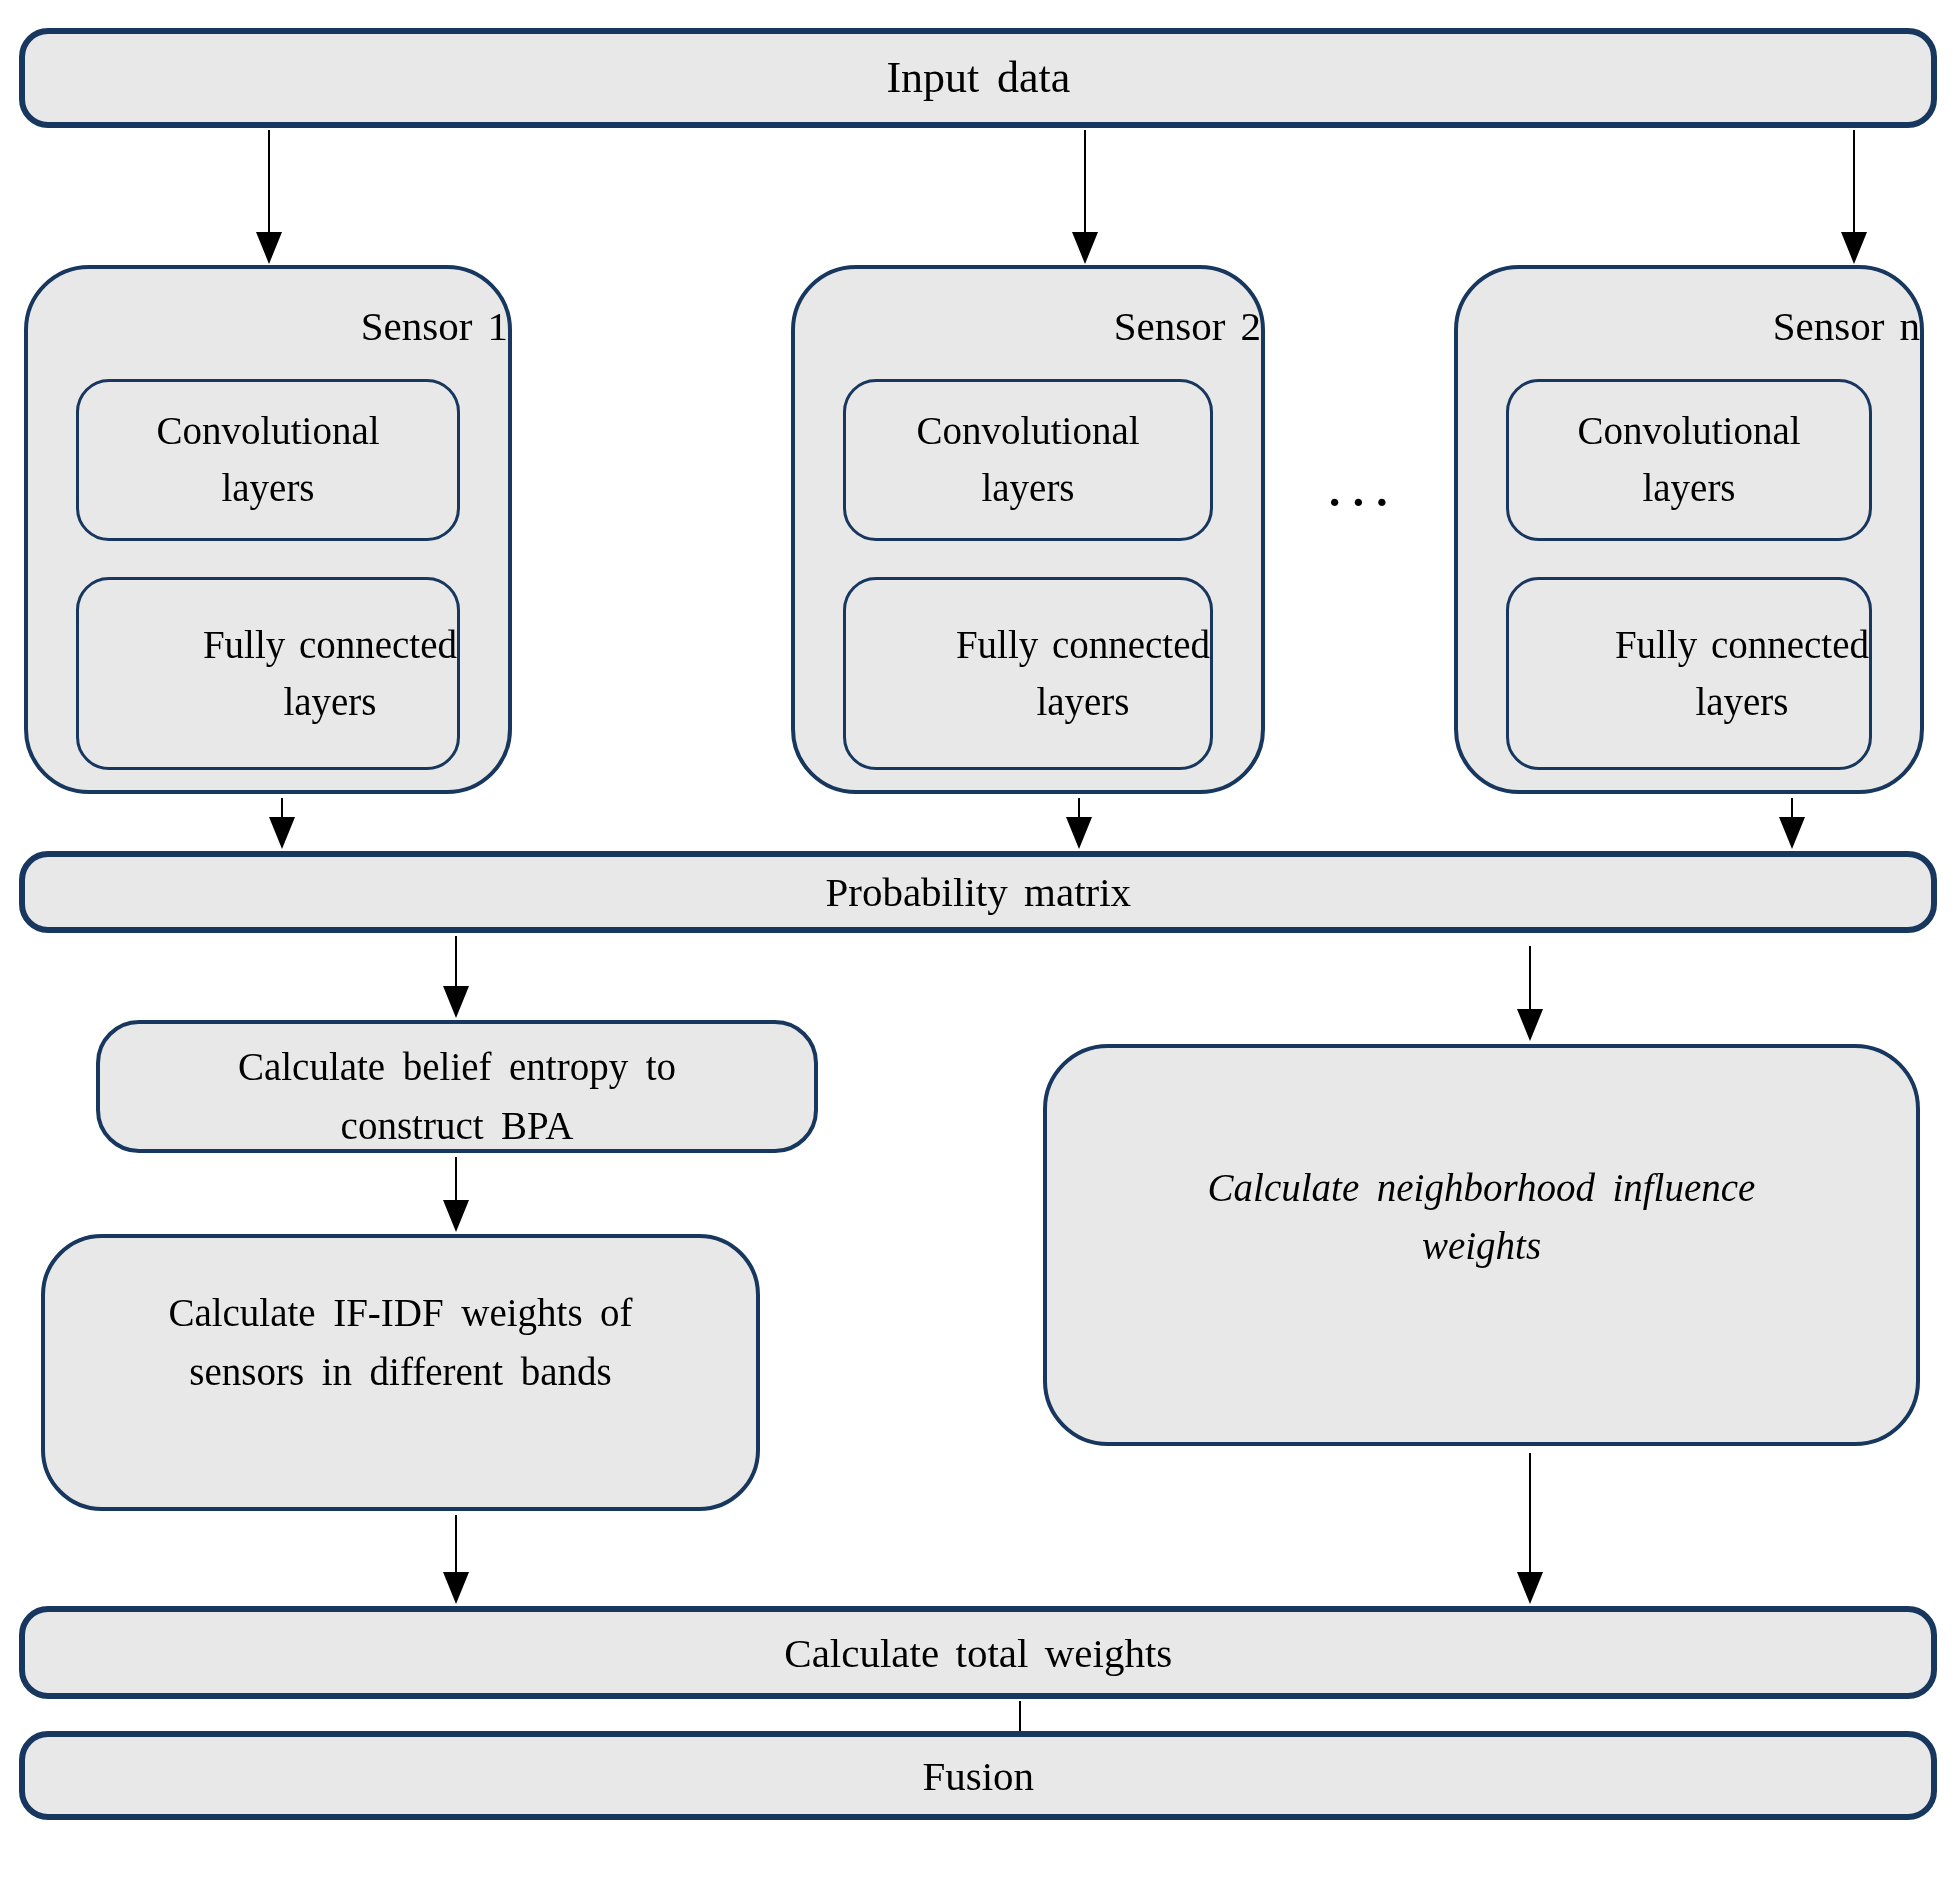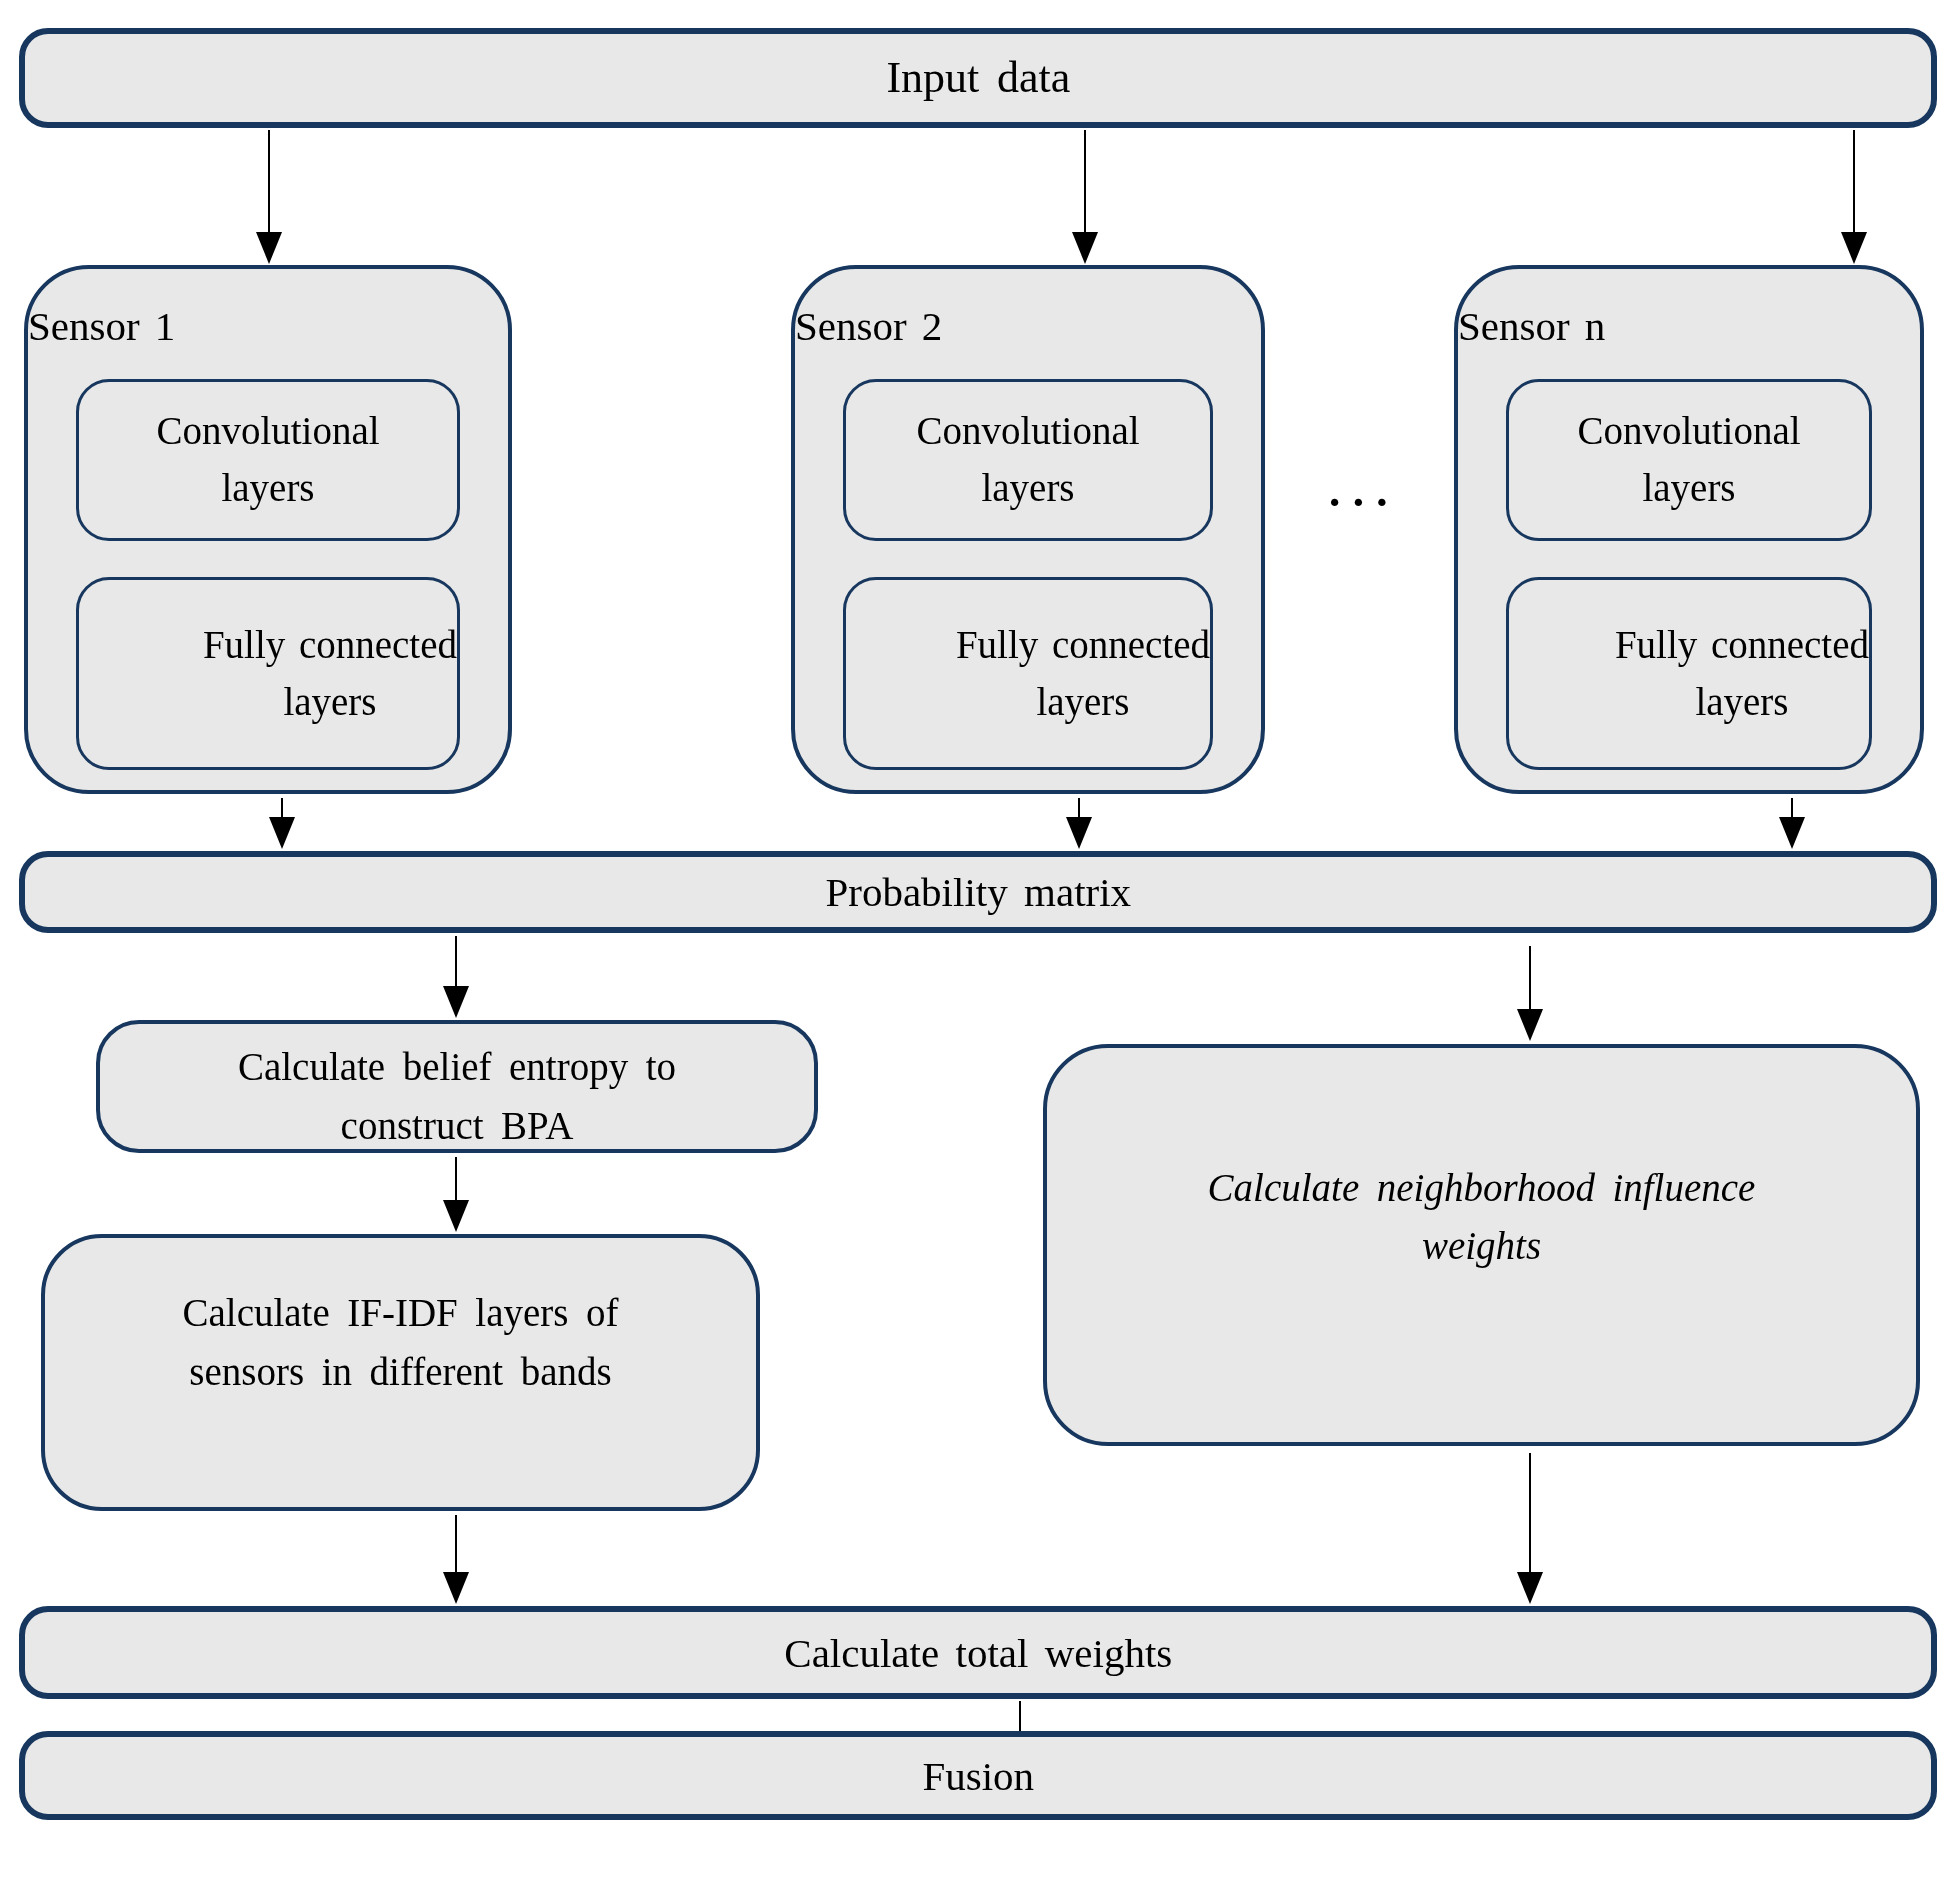--- a/index.html
+++ b/index.html
@@ -22,21 +22,21 @@
   }
   .bar .label{font-size:41px;word-spacing:0.15em;}
 
   .sensor{
     position:absolute;top:265px;height:521px;
     background:var(--box-fill);
     border:4.8px solid var(--box-border);
     border-radius:65px;
   }
   .sensor-title{
-    margin-top:33px;text-align:left;font-size:41px;line-height:1.2;word-spacing:0.12em;
+    margin-top:33px;text-align:right;font-size:41px;line-height:1.2;word-spacing:0.12em;
   }
   .inner{
     position:absolute;left:48px;right:48px;
     background:var(--box-fill);
     border:3.4px solid var(--box-border);
     border-radius:33px;
     display:flex;align-items:center;justify-content:center;
     text-align:center;
   }
   .inner.conv{top:110px;height:156px;}
@@ -176,21 +176,21 @@
     <span class="label">Calculate belief entropy to
 construct BPA</span>
   </div>
 
   <div class="arrow" style="left:443px;top:1157px;height:75px">
       <div class="shaft"></div>
       <div class="head"></div>
     </div>
 
   <div class="node" id="ifidf-box">
-    <span class="label">Calculate IF-IDF layers of
+    <span class="label">Calculate IF-IDF weights of
 sensors in different bands</span>
   </div>
 
   <div class="node" id="neighborhood-box">
     <span class="label">Calculate neighborhood influence
 weights</span>
   </div>
 
   <div class="arrow" style="left:443px;top:1515px;height:89px">
       <div class="shaft"></div>

